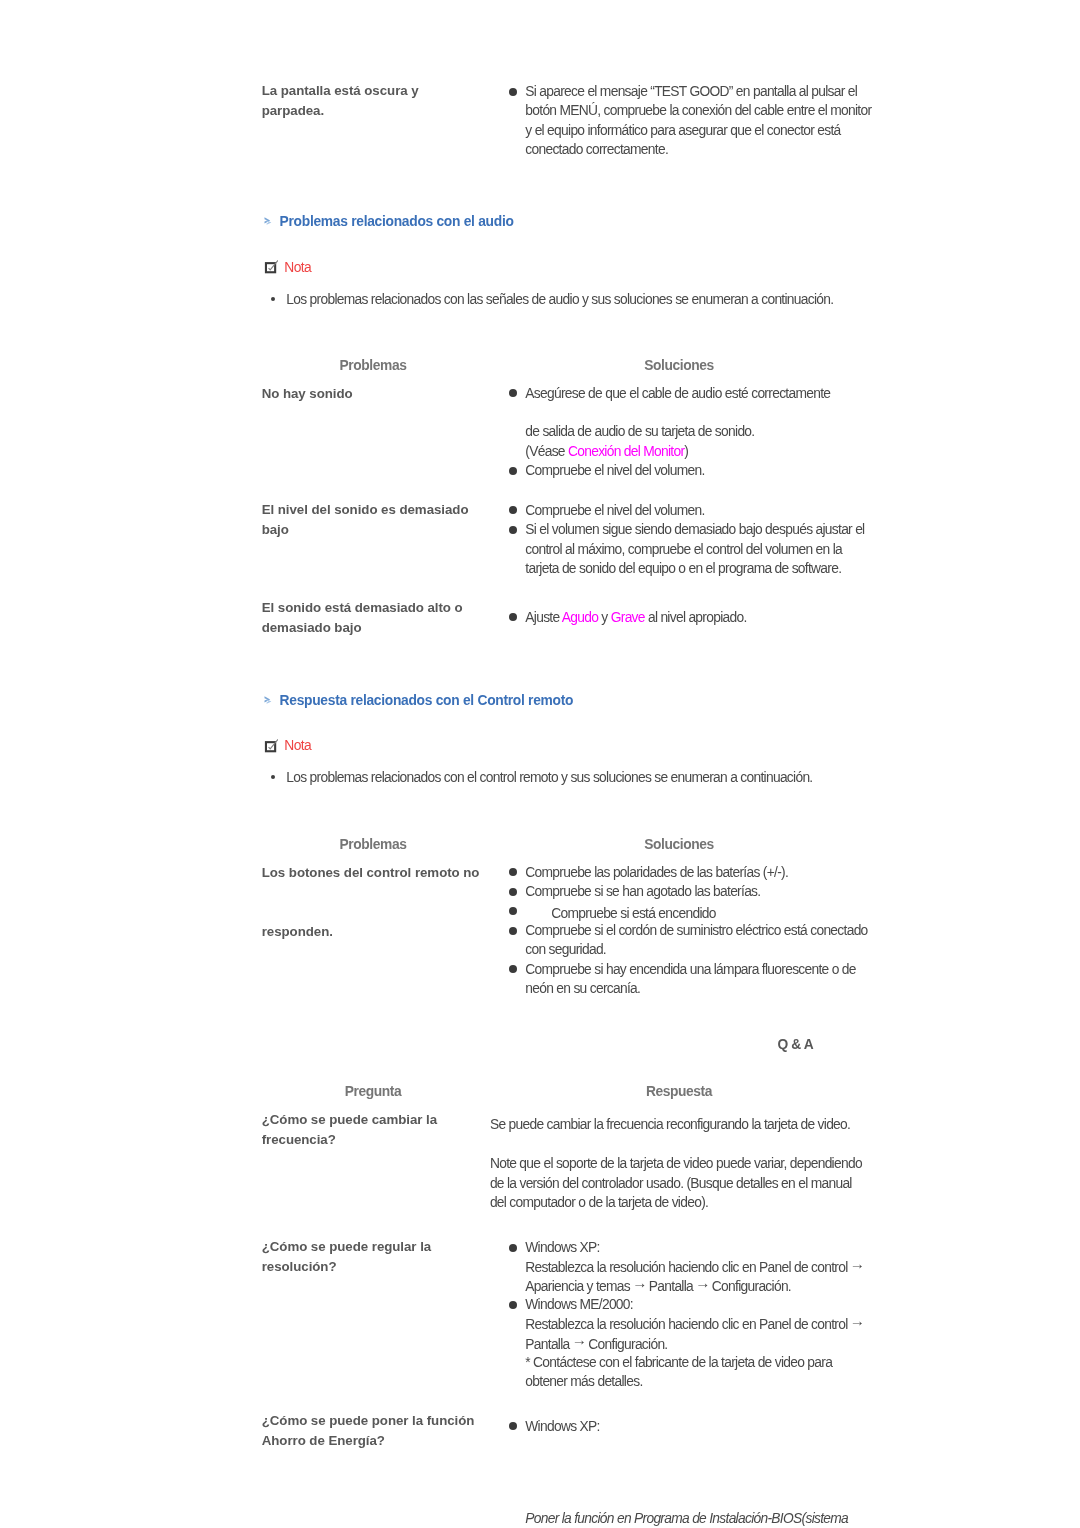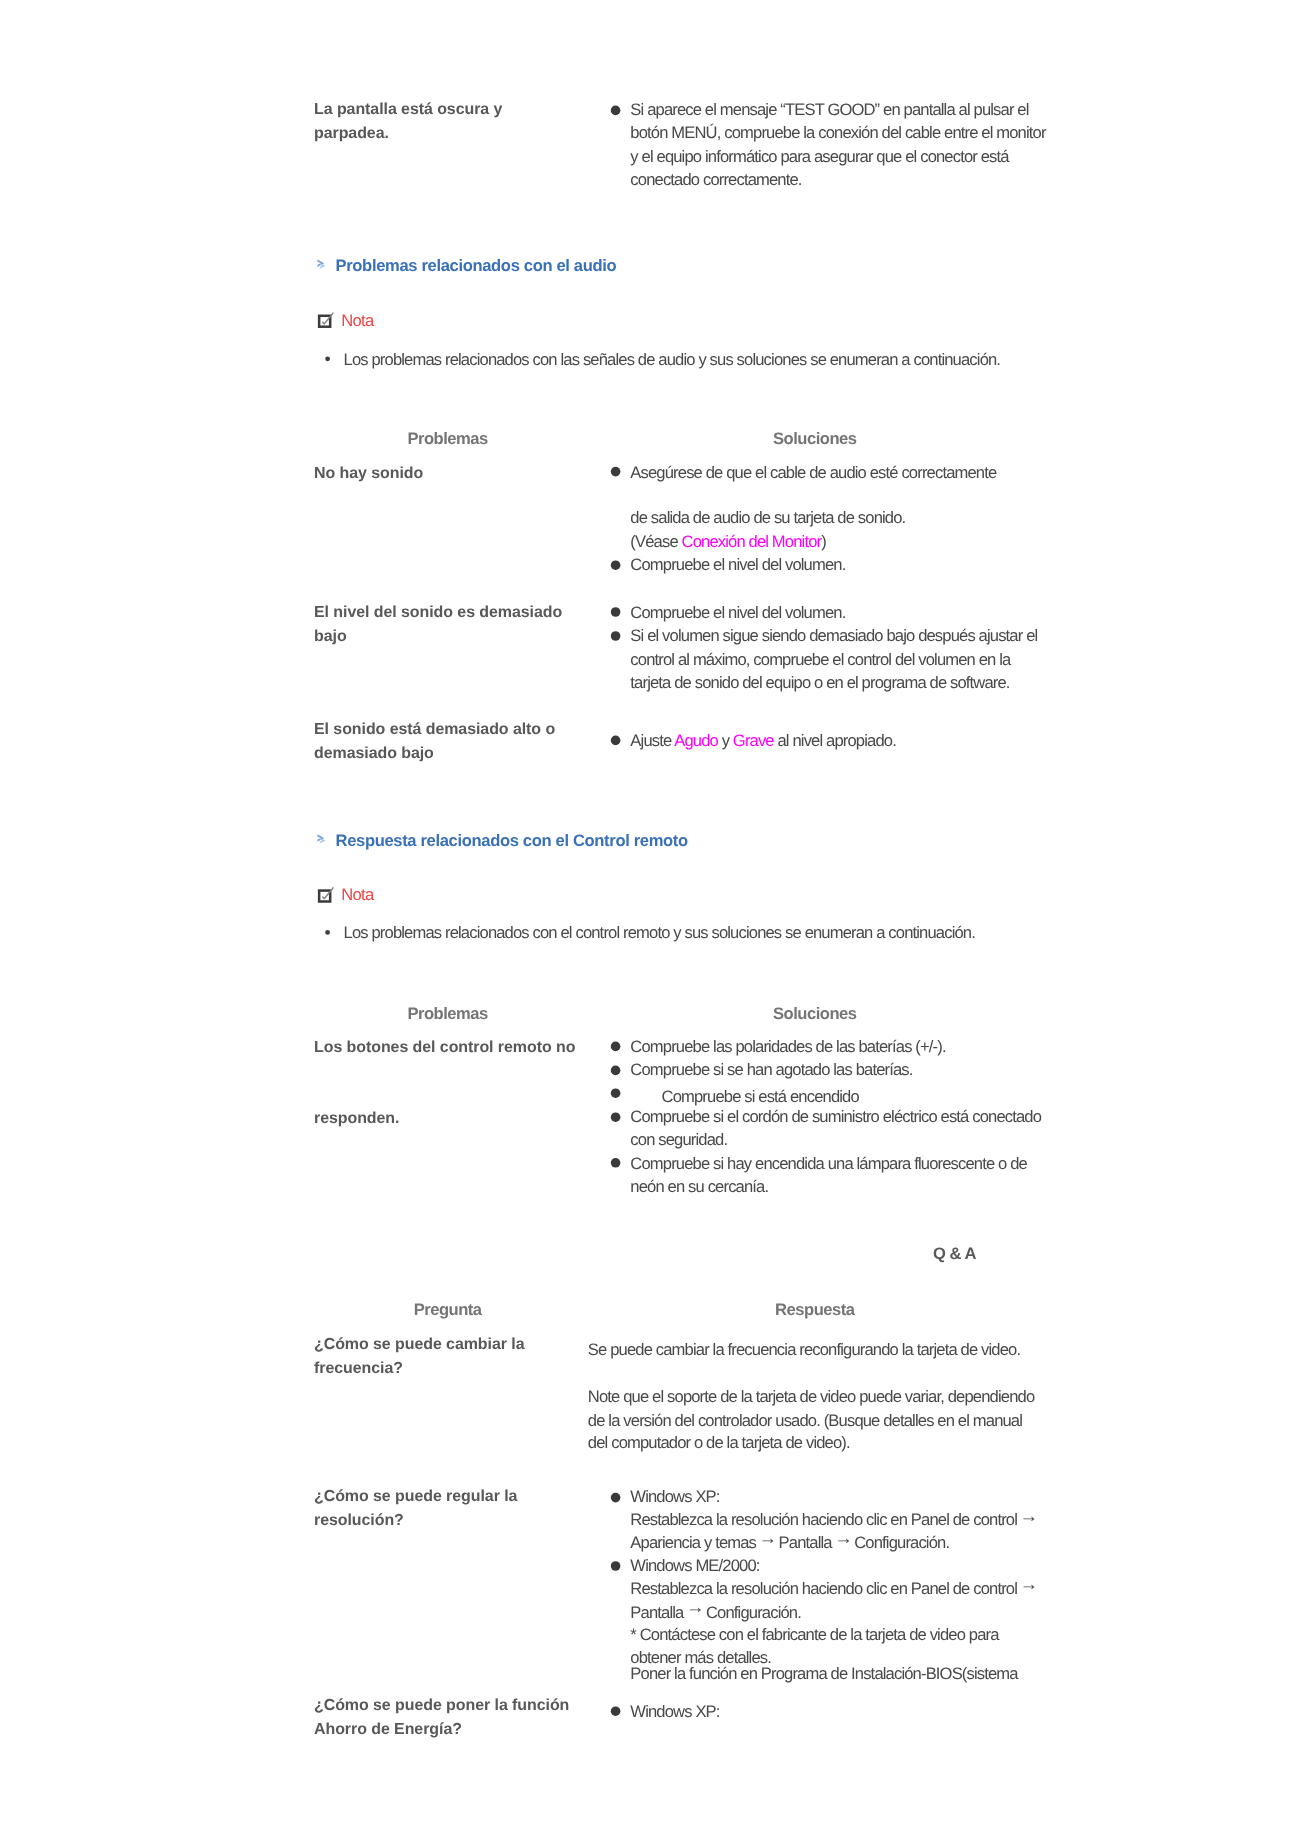--- a/index.html
+++ b/index.html
@@ -131,14 +131,14 @@
   <div class="abs sol-text ln" style="left:525.3px;top:1314.42px;line-height:19.13px;"><span>Restablezca la resolución haciendo clic en Panel de control <span class="arrow">→</span></span></div>
   <div class="abs sol-text ln" style="left:525.3px;top:1333.55px;line-height:19.13px;"><span>Pantalla <span class="arrow">→</span> Configuración.</span></div>
   <div class="abs sol-text ln" style="left:525.3px;top:1352.68px;line-height:19.13px;"><span>* Contáctese con el fabricante de la tarjeta de video para</span></div>
   <div class="abs sol-text ln" style="left:525.3px;top:1371.81px;line-height:19.13px;"><span>obtener más detalles.</span></div>
   <div class="abs prob-term" style="left:261.7px;top:1410.9px;line-height:20.3px;">
     <div class="ln" style="left:0px;top:0px;">¿Cómo se puede poner la función</div>
     <div class="ln" style="left:0px;top:20.3px;">Ahorro de Energía?</div>
   </div>
   <div class="bullet" style="left:508.9px;top:1422.1px;"></div>
   <div class="abs sol-text ln" style="left:525.3px;top:1416.5px;line-height:19.4px;"><span>Windows XP:</span></div>
-  <div class="abs sol-text ln" style="left:525.3px;top:1385px;line-height:19.4px;"><span>Poner la función en Programa de Instalación-BIOS(sistema</span></div>
+  <div class="abs sol-text ln" style="left:525.3px;top:1509px;line-height:19.4px;font-style:italic;"><span>Poner la función en Programa de Instalación-BIOS(sistema</span></div>
 </div>
 
 </body></html>

